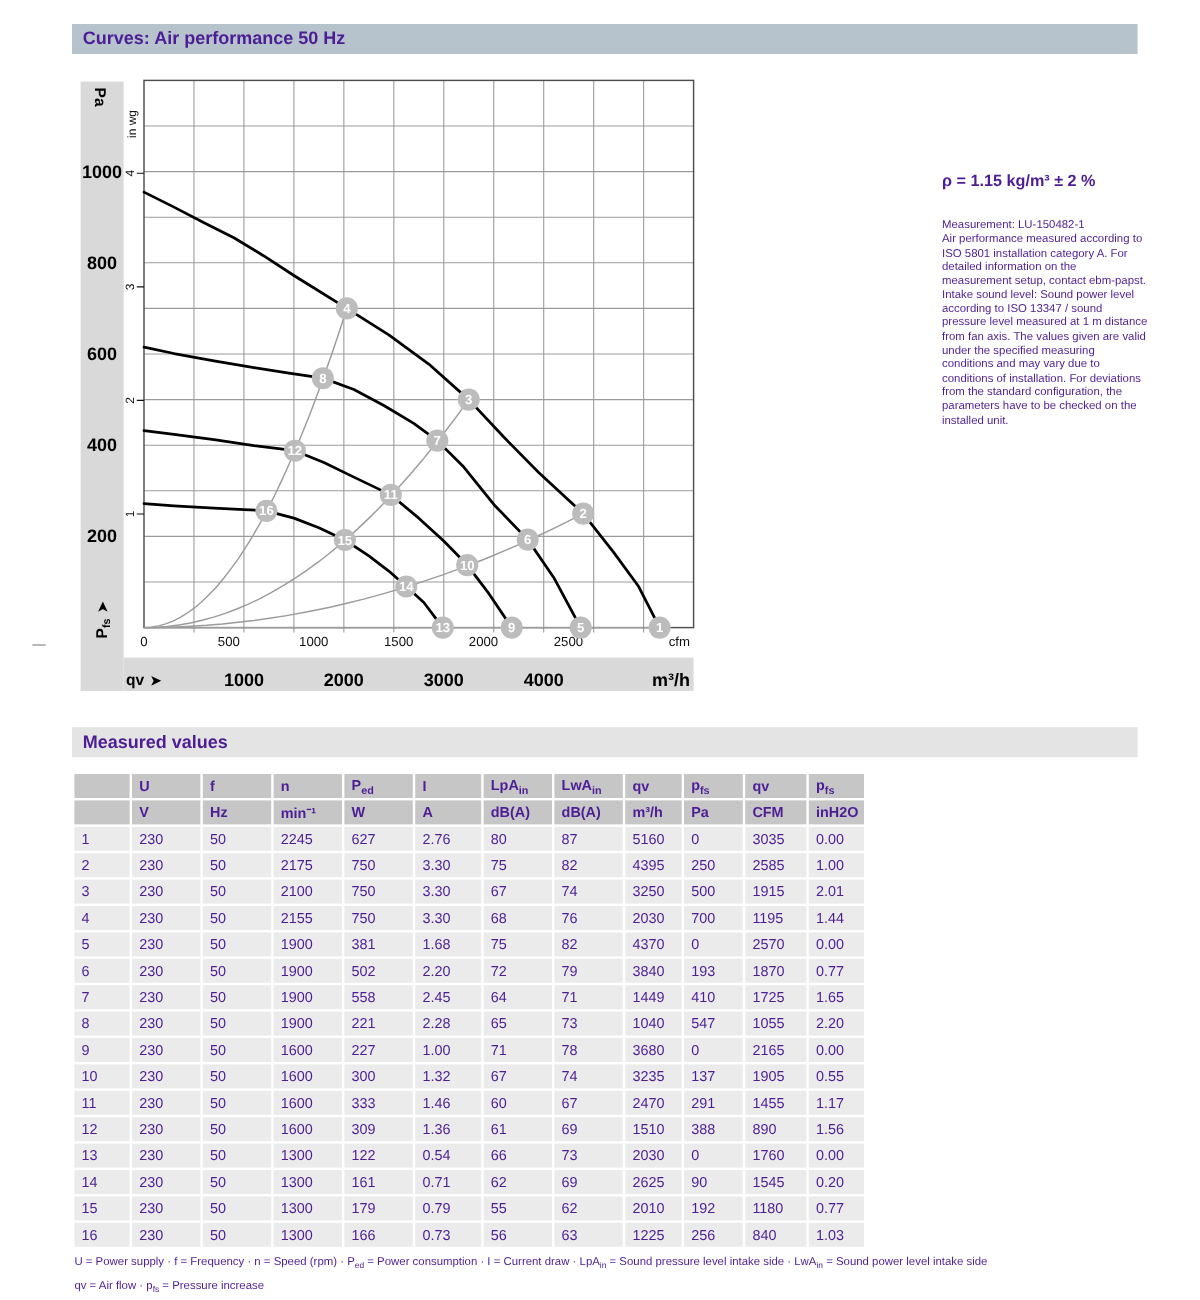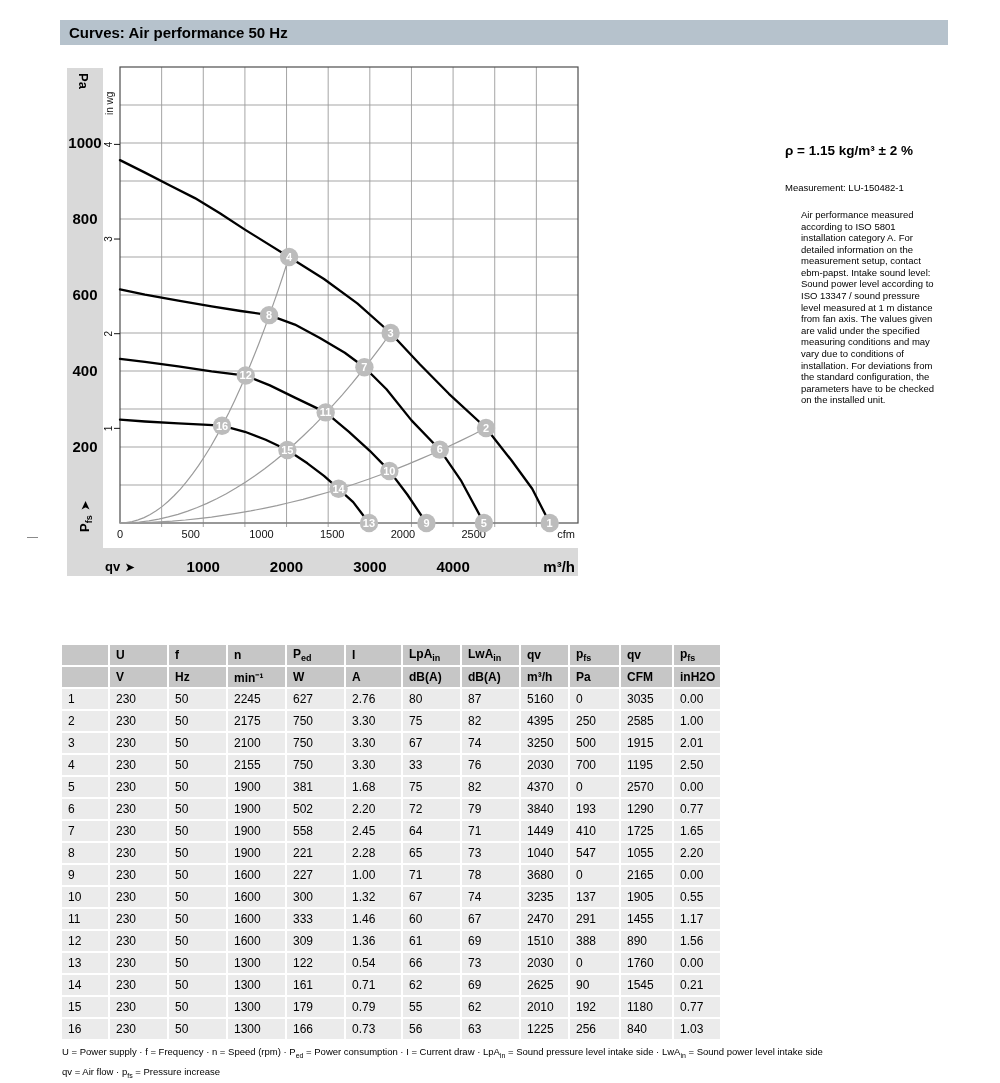--- a/index.html
+++ b/index.html
@@ -1,36 +1,36 @@
 <!DOCTYPE html>
 <html><head>
 <meta charset="utf-8">
 <style>
   html,body { margin:0; padding:0; background:#fff; }
   .page {
     position:relative; width:1000px; height:1083px; background:#ffffff;
-    font-family:"Liberation Sans", sans-serif; color:#000000;
+    font-family:"Liberation Sans", sans-serif; color:#4c1d95;
     overflow:hidden;
   }
   .title-bar {
     position:absolute; left:60px; top:20px; width:888px; height:25px;
     background:#b6c2cc; display:flex; align-items:center;
     font-size:15px; font-weight:bold; padding-left:9px; box-sizing:border-box;
   }
   .section-bar {
     position:absolute; left:60px; top:606px; width:888px; height:25px;
     background:#e4e4e4; display:flex; align-items:center;
     font-size:15px; font-weight:bold; padding-left:9px; box-sizing:border-box;
   }
   .chart-wrap { position:absolute; left:67px; top:60px; }
   .crop-mark { position:absolute; left:27px; top:537px; width:11px; height:1px; background:#8a8a8a; }
   .side-text { position:absolute; left:785px; top:143px; width:172px; }
   .side-density { font-size:13.5px; margin:0 0 24px 0;font-weight:bold; }
   .side-measurement { font-size:9.5px; margin:0 0 1px 0; }
-  .side-note { font-size:9.5px; line-height:1.22; margin:16px; }
+  .side-note { font-size:9.5px; line-height:1.22; margin:0; }
   .mv-table {
     position:absolute; left:60px; top:643px; width:633px;
     border-collapse:separate; border-spacing:2px; table-layout:fixed;
     font-size:12px;
   }
   .mv-table th, .mv-table td {
     padding:1px 6px; height:18px; text-align:left; vertical-align:middle;
     white-space:nowrap; overflow:hidden;
   }
   .mv-table thead th { background:#c6c6c6; font-weight:bold; }
@@ -184,20 +184,23 @@
   </div>
 
   <div class="crop-mark"></div>
 
   <div class="side-text">
     <p class="side-density">ρ = 1.15 kg/m³ ± 2 %</p>
     <p class="side-measurement">Measurement: LU-150482-1</p>
     <p class="side-note">Air performance measured according to ISO 5801 installation category A. For detailed information on the measurement setup, contact ebm-papst. Intake sound level: Sound power level according to ISO 13347 / sound pressure level measured at 1 m distance from fan axis. The values given are valid under the specified measuring conditions and may vary due to conditions of installation. For deviations from the standard configuration, the parameters have to be checked on the installed unit.</p>
   </div>
 
+  <div class="section-bar">
+    <span>Measured values</span>
+  </div>
 
   <table class="mv-table" id="mv-table">
     <colgroup>
       <col style="width:46px">
         <col style="width:57px">
         <col style="width:57px">
       <col style="width:57px">
         <col style="width:57px">
         <col style="width:55px">
       <col style="width:57px">
@@ -280,26 +283,26 @@
           <td>1915</td>
           <td>2.01</td>
         </tr>
         <tr>
           <td>4</td>
           <td>230</td>
           <td>50</td>
           <td>2155</td>
           <td>750</td>
           <td>3.30</td>
-          <td>33</td>
+          <td>68</td>
           <td>76</td>
           <td>2030</td>
           <td>700</td>
           <td>1195</td>
-          <td>2.50</td>
+          <td>1.44</td>
         </tr>
         <tr>
           <td>5</td>
           <td>230</td>
           <td>50</td>
           <td>1900</td>
           <td>381</td>
           <td>1.68</td>
           <td>75</td>
           <td>82</td>
@@ -312,21 +315,21 @@
           <td>6</td>
           <td>230</td>
           <td>50</td>
           <td>1900</td>
           <td>502</td>
           <td>2.20</td>
           <td>72</td>
           <td>79</td>
           <td>3840</td>
           <td>193</td>
-          <td>1290</td>
+          <td>1870</td>
           <td>0.77</td>
         </tr>
         <tr>
           <td>7</td>
           <td>230</td>
           <td>50</td>
           <td>1900</td>
           <td>558</td>
           <td>2.45</td>
           <td>64</td>
@@ -425,21 +428,21 @@
           <td>230</td>
           <td>50</td>
           <td>1300</td>
           <td>161</td>
           <td>0.71</td>
           <td>62</td>
           <td>69</td>
           <td>2625</td>
           <td>90</td>
           <td>1545</td>
-          <td>0.21</td>
+          <td>0.20</td>
         </tr>
         <tr>
           <td>15</td>
           <td>230</td>
           <td>50</td>
           <td>1300</td>
           <td>179</td>
           <td>0.79</td>
           <td>55</td>
           <td>62</td>

